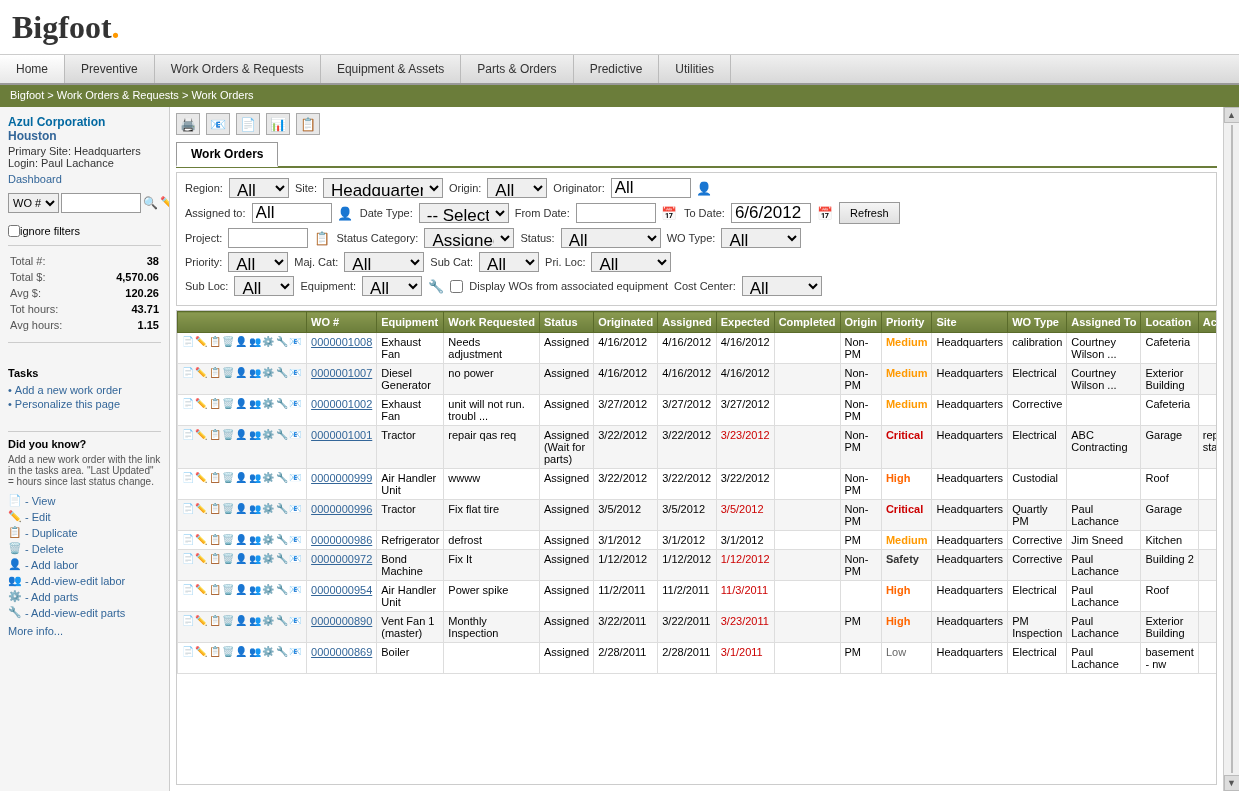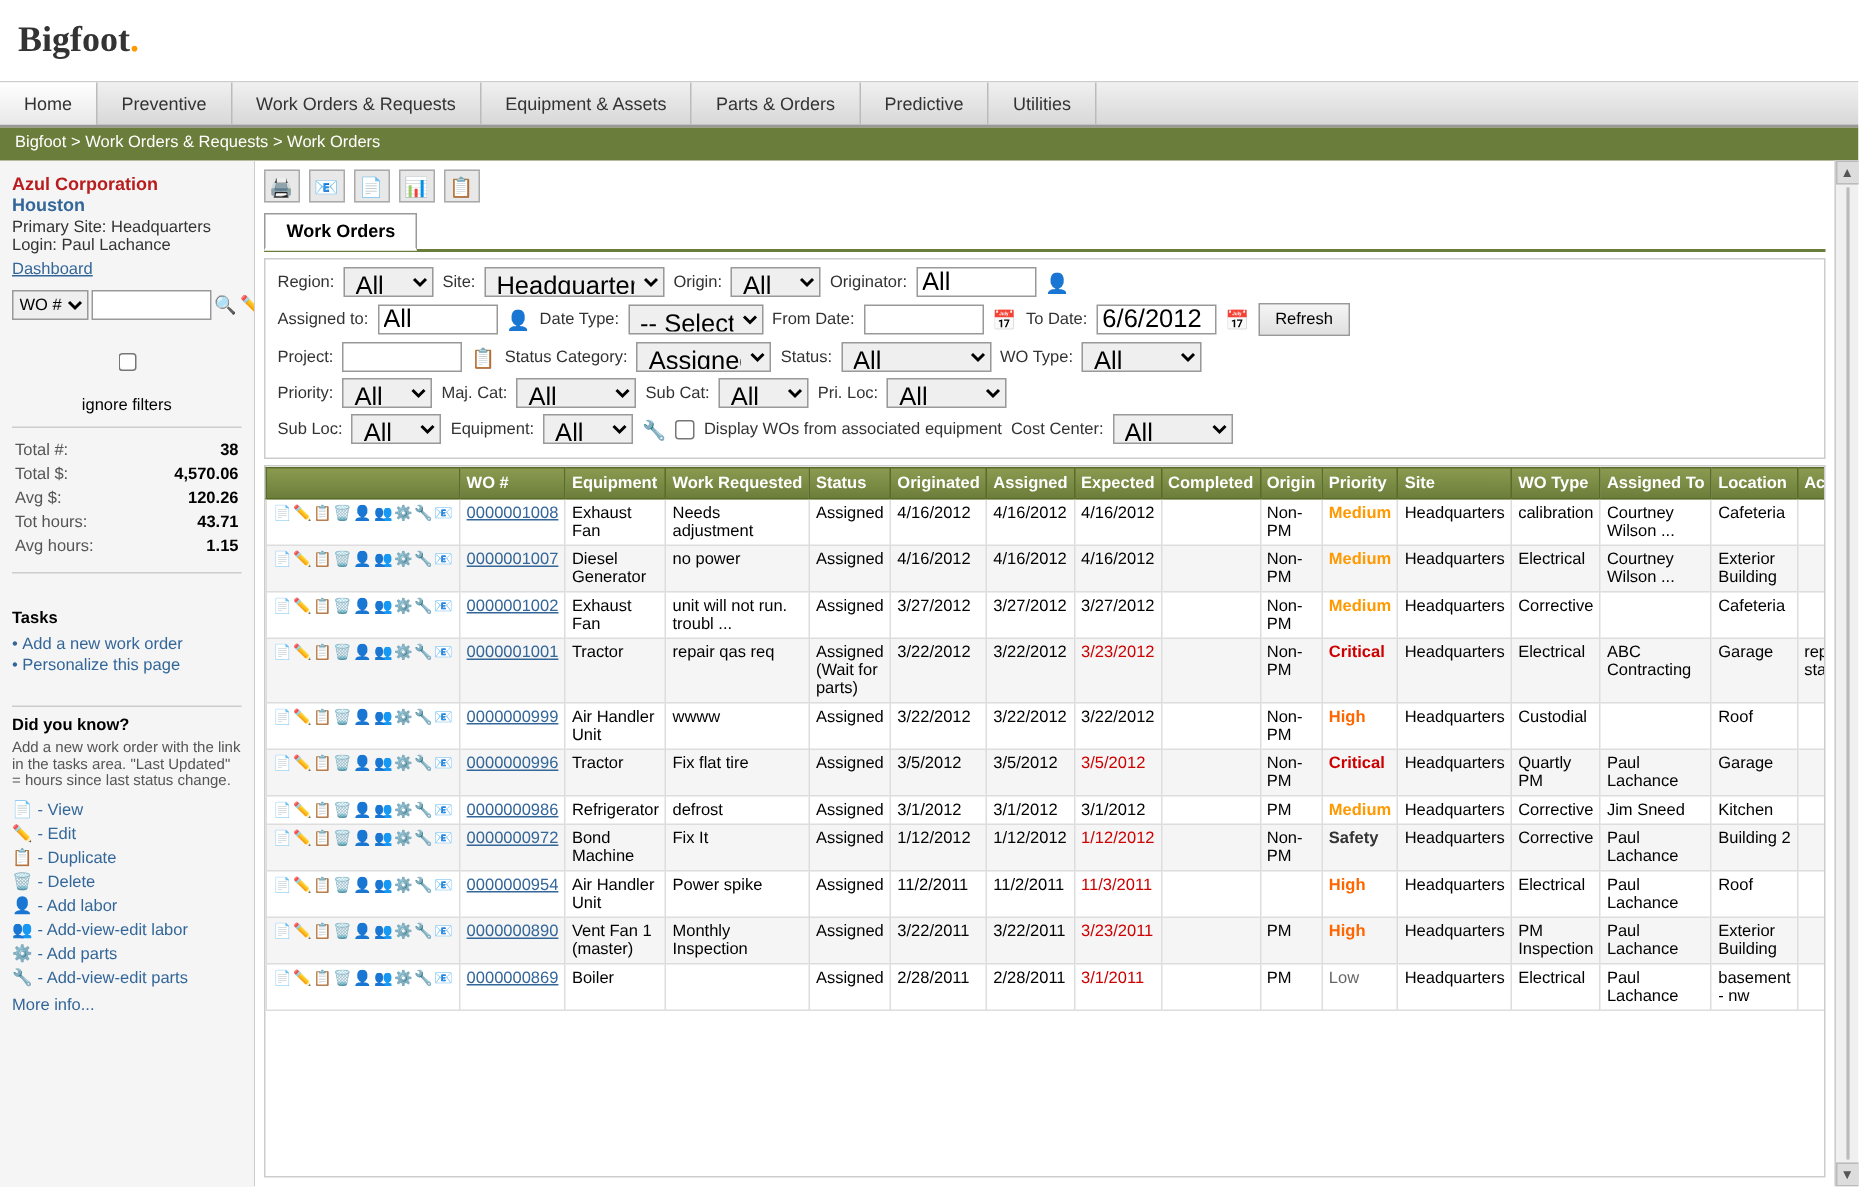--- a/index.html
+++ b/index.html
@@ -8,21 +8,21 @@
     
     #logo-bar {
       background: #fff;
       padding: 8px 12px;
       border-bottom: 1px solid #ccc;
       height: 55px;
       display: flex;
       align-items: center;
     }
     #logo-text {
-      font-size: 24px;
+      font-size: 32px;
       font-weight: bold;
       color: #333;
       font-family: Georgia, serif;
     }
     #logo-text span { color: #f90; }
 
     
     #nav-bar {
       background: linear-gradient(to bottom, #f0f0f0, #d8d8d8);
       border-bottom: 2px solid #999;
@@ -63,25 +63,25 @@
     
     #sidebar {
       width: 170px;
       min-width: 170px;
       background: #f5f5f5;
       border-right: 1px solid #ccc;
       padding: 8px;
       overflow-y: auto;
       font-size: 11px;
     }
-    #sidebar .company-name { font-weight: bold; color: #b91c1c; font-size: 12px; }
+    #sidebar .company-name { font-weight: bold; color: #0369a1; font-size: 12px; }
     #sidebar .company-location { font-weight: bold; color: #336699; font-size: 12px; }
     #sidebar .site-info { color: #333; margin-top: 2px; }
     #sidebar .login-info { color: #333; }
-    #sidebar .dashboard-link { color: #336699; text-decoration: underline; cursor: pointer; margin-top: 4px; display: block; }
+    #sidebar .dashboard-link { color: #336699; cursor: pointer; margin-top: 4px; display: block; }
     #sidebar-search-row {
       display: flex;
       align-items: center;
       margin-top: 8px;
       gap: 2px;
     }
     #sidebar-search-input {
       width: 80px;
       height: 20px;
       border: 1px solid #999;
@@ -89,21 +89,21 @@
     }
     #sidebar-wo-select {
       height: 20px;
       font-size: 11px;
       border: 1px solid #999;
     }
     .sidebar-icon-btn {
       width: 18px; height: 18px; cursor: pointer; display: inline-flex; align-items: center; justify-content: center;
       font-size: 12px;
     }
-    .ignore-filters { display: flex; align-items: center; gap: 17px; margin-top: 22px; flex-direction: column; }
+    .ignore-filters { display: flex; align-items: center; gap: 0; margin-top: 12px; }
     .ignore-filters input { width: 12px; height: 12px; }
     #sidebar-stats { margin-top: 8px; border-top: 1px solid #ccc; padding-top: 6px; }
     #sidebar-stats table { width: 100%; }
     #sidebar-stats td { padding: 1px 0; }
     #sidebar-stats td:first-child { color: #555; }
     #sidebar-stats td:last-child { text-align: right; font-weight: bold; }
     #tasks-section { margin-top: 8px; border-top: 1px solid #ccc; padding-top: 24px; }
     #tasks-section .tasks-title { font-weight: bold; margin-bottom: 4px; }
     .task-link { color: #336699; cursor: pointer; display: flex; align-items: center; gap: 3px; padding: 1px 0; }
     .task-link:before { content: '•'; }

